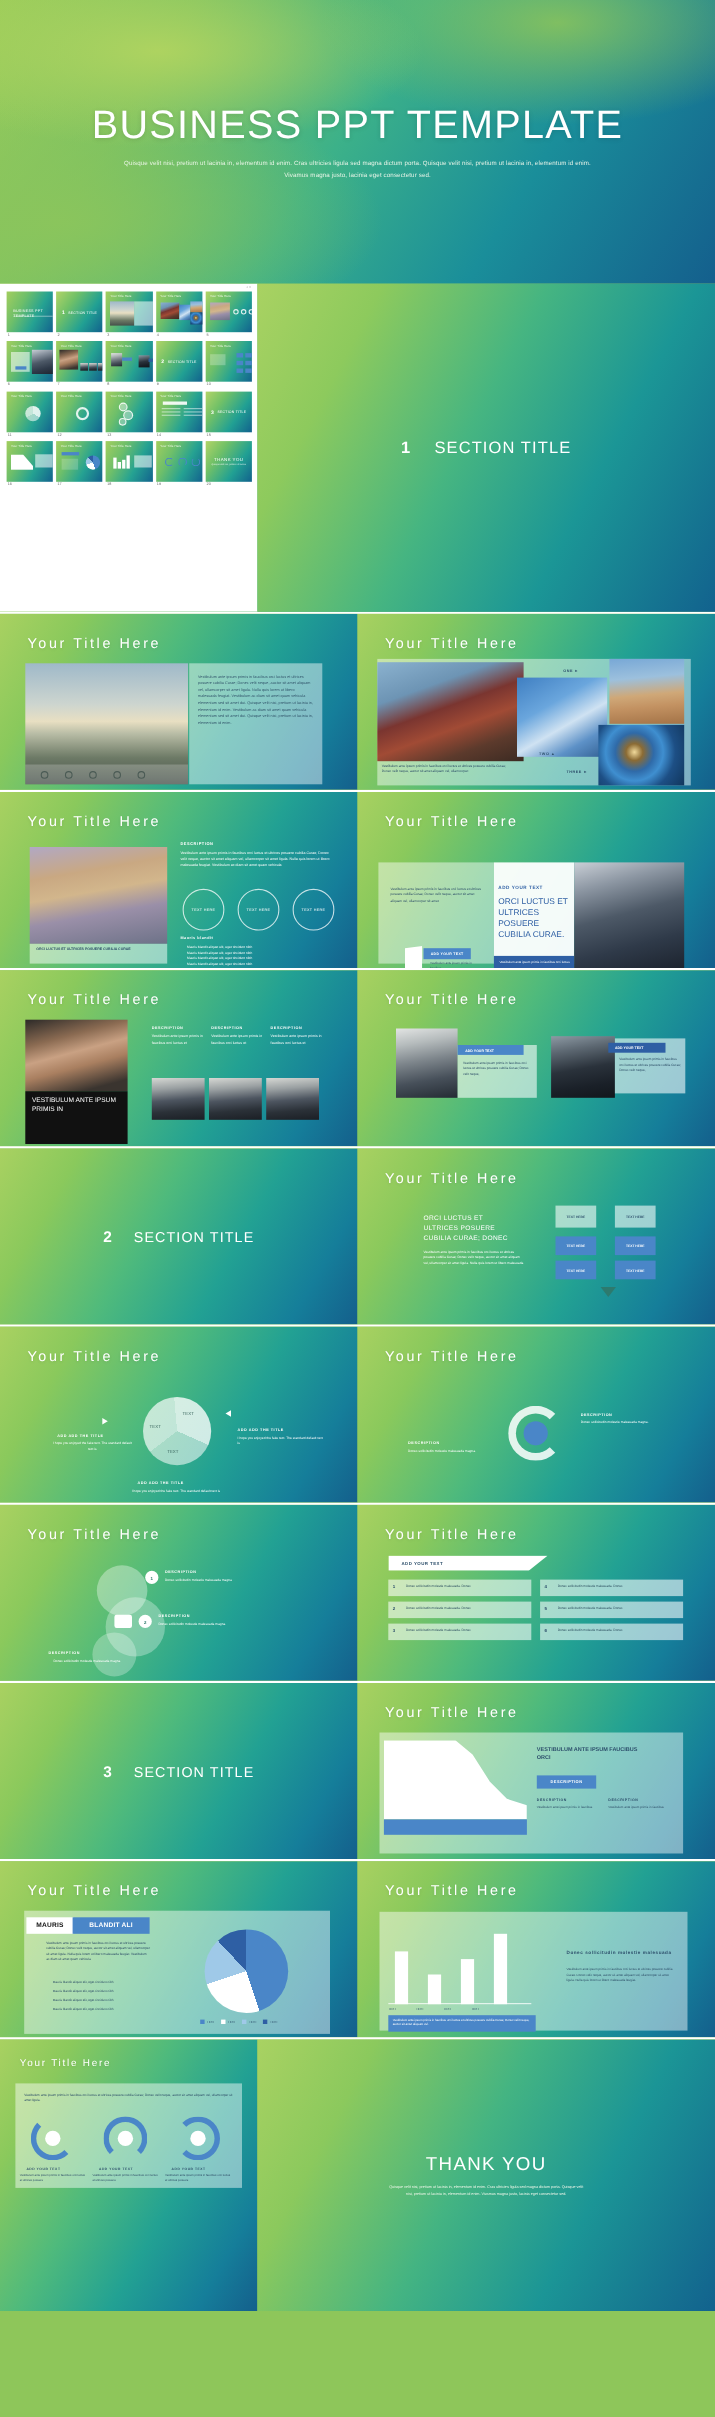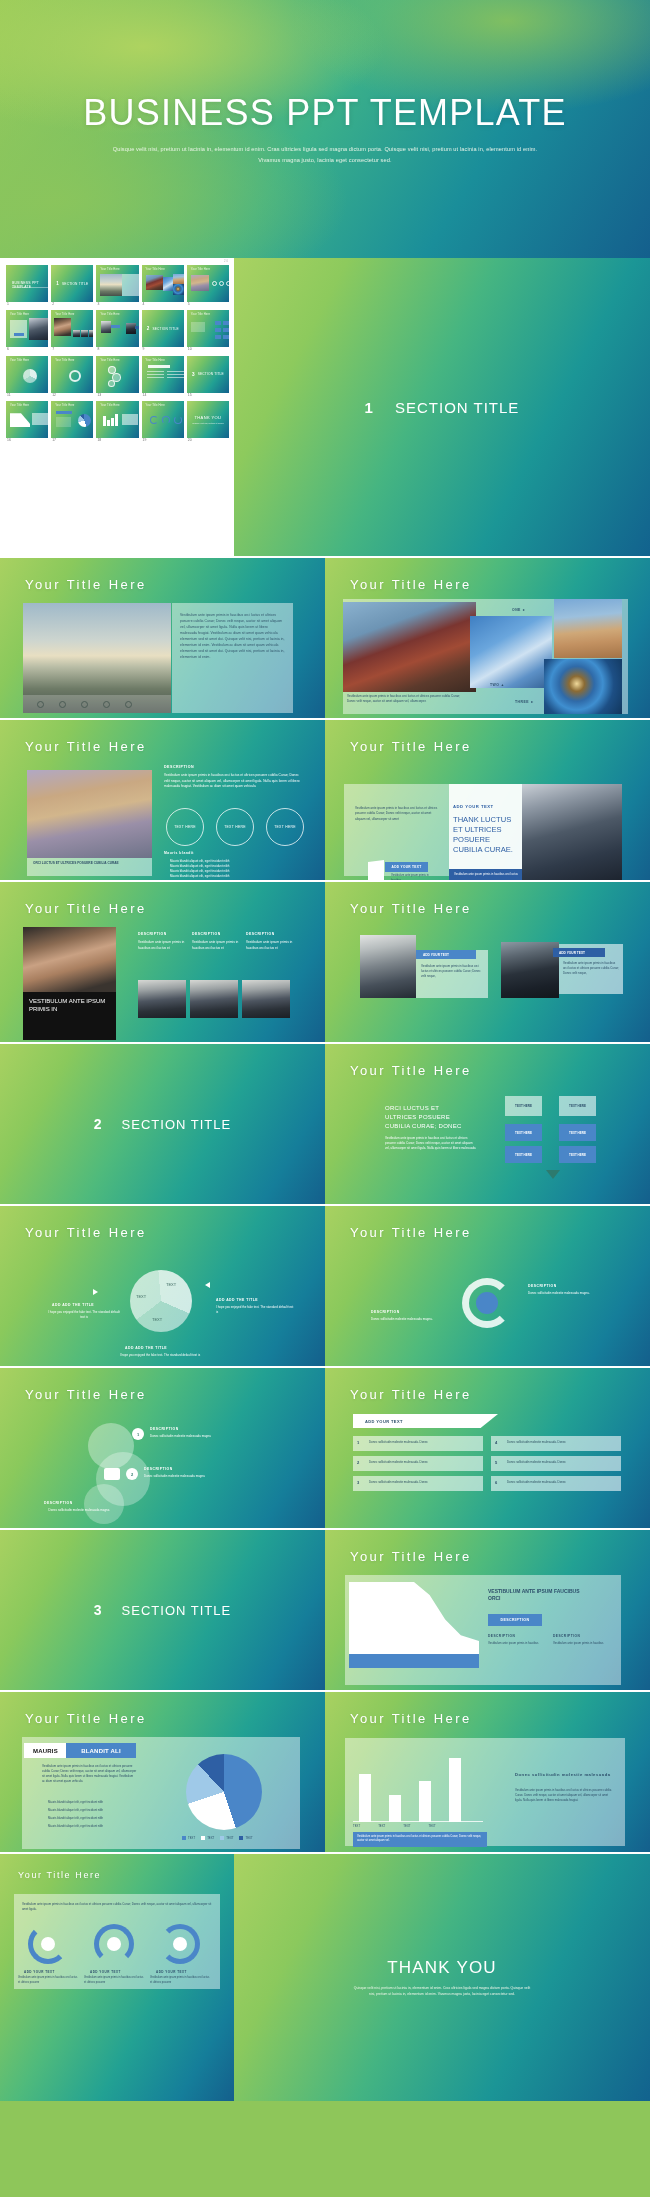--- a/index.html
+++ b/index.html
@@ -415,21 +415,21 @@
       <div class="slide-title">Your  Title  Here</div>
       <div class="panel" style="left:19px;top:64px;width:105px;height:92px"></div>
       <div class="txt-d" style="left:30px;top:86px;width:86px;font-size:3px">Vestibulum ante ipsum primis in faucibus orci luctus et ultrices posuere cubilia Curae; Donec velit neque, auctor sit amet aliquam vel, ullamcorper sit amet</div>
       <div class="white" style="left:43px;top:140px;width:16px;height:20px;clip-path:polygon(0 10%,100% 0,100% 100%,0 100%)"></div>
       <div class="blue" style="left:60px;top:142px;width:43px;height:10px;display:flex;align-items:center;justify-content:center">
         <span style="color:#fff;font-size:3.2px;font-weight:700;letter-spacing:.3px">ADD YOUR TEXT</span>
       </div>
       <div class="txt-d" style="left:66px;top:154px;width:46px;font-size:2.7px">Vestibulum ante ipsum primis in faucibus</div>
       <div class="white" style="left:124px;top:64px;width:73px;height:92px;opacity:.95"></div>
       <div class="lbl-d" style="left:128px;top:84px;font-size:4.2px;color:#2e5fa4">ADD YOUR TEXT</div>
-      <div style="position:absolute;left:128px;top:95px;width:66px;color:#2e5fa4;font-size:7.6px;line-height:1.33;font-weight:400">THANK LUCTUS ET ULTRICES POSUERE CUBILIA CURAE.</div>
+      <div style="position:absolute;left:128px;top:95px;width:66px;color:#2e5fa4;font-size:7.6px;line-height:1.33;font-weight:400">ORCI LUCTUS ET ULTRICES POSUERE CUBILIA CURAE.</div>
       <div class="dblue" style="left:124px;top:149px;width:73px;height:11px">
         <div style="color:#fff;font-size:2.8px;padding:3px 0 0 5px">Vestibulum ante ipsum primis in faucibus orci luctus</div>
       </div>
       <div class="photo ph-plane" style="left:197px;top:64px;width:100px;height:96px"></div>
     </div>
   </div>
   <div class="sep"></div>
 
   <div class="slide">
     <div class="half left grad-b">

